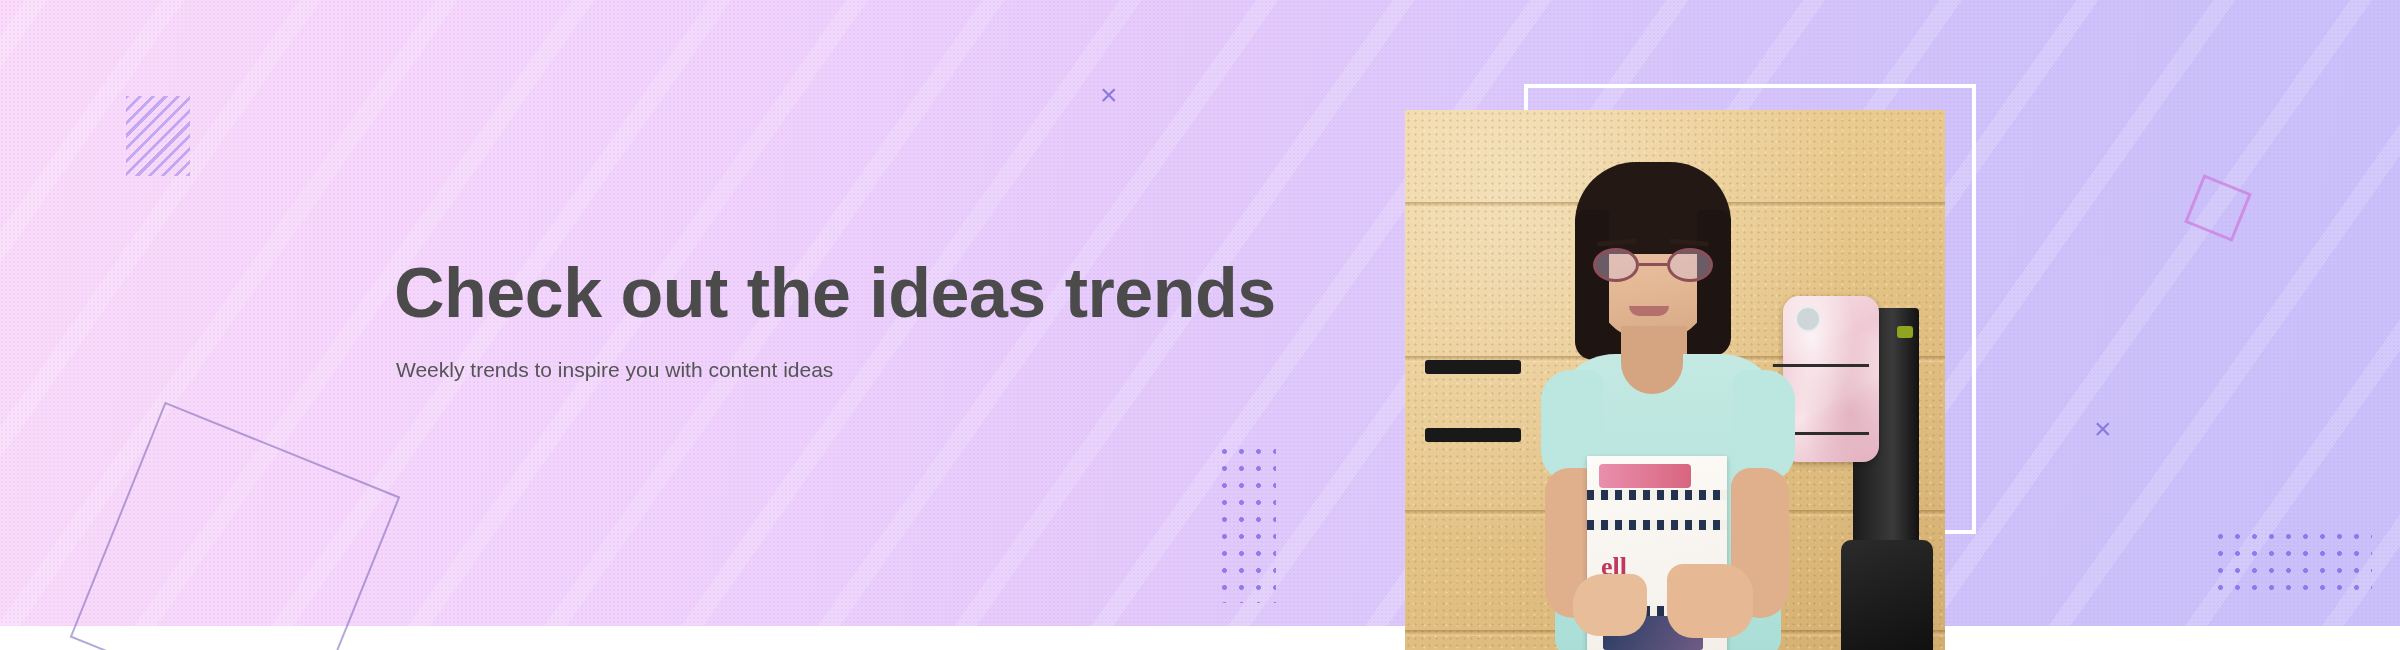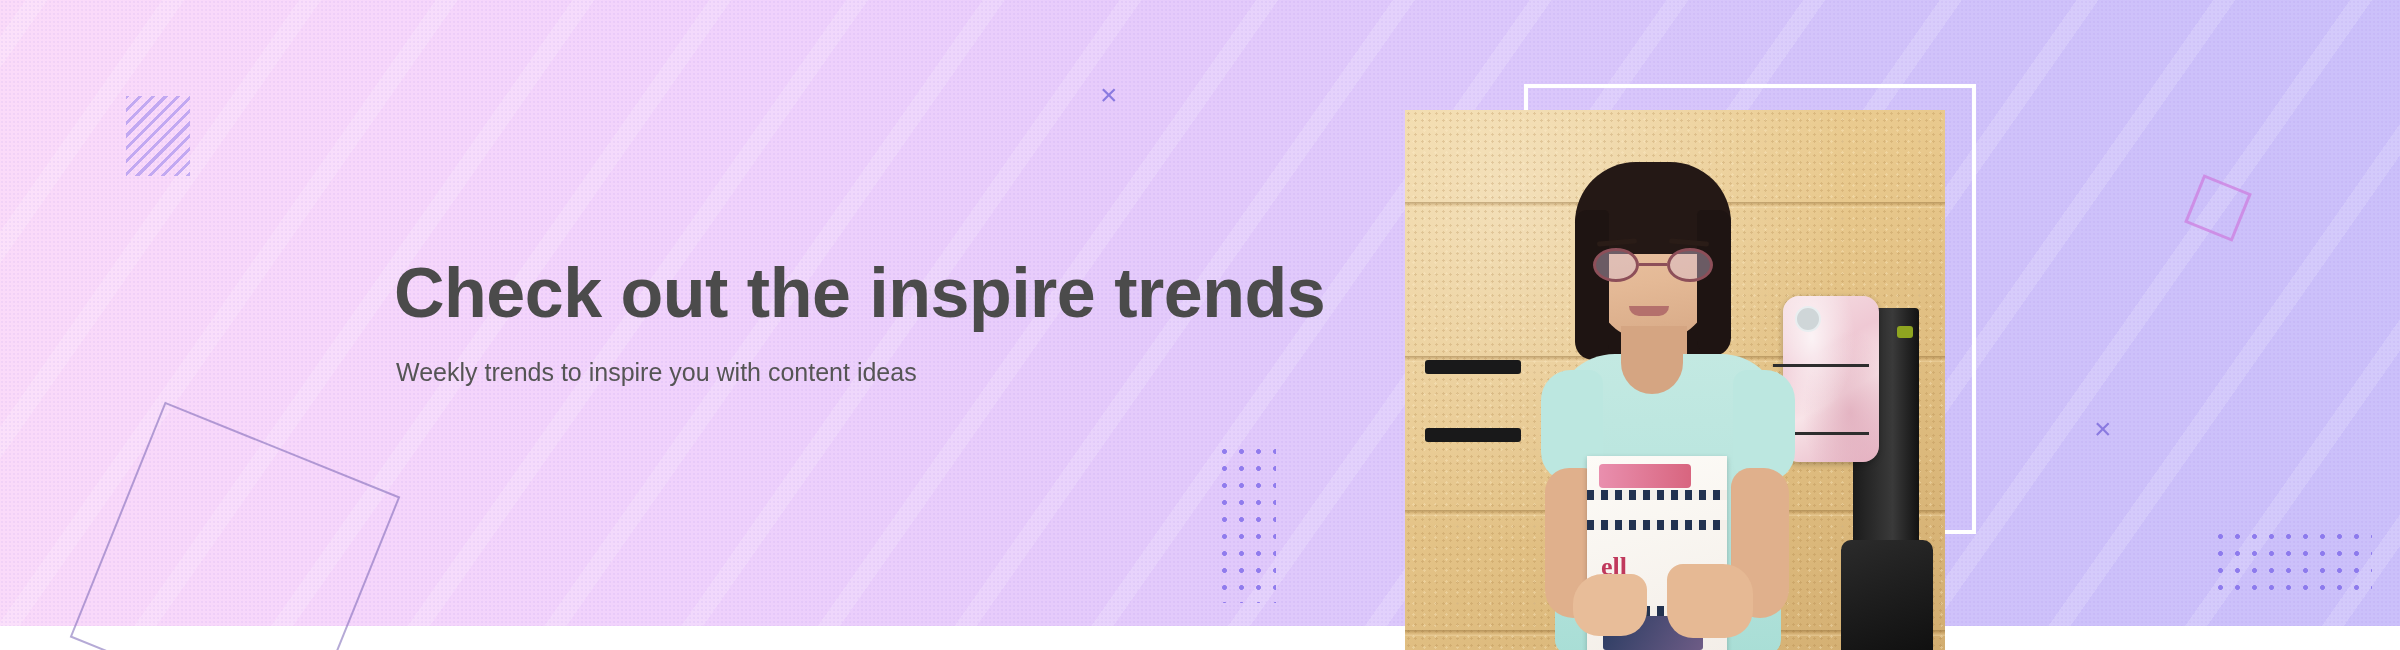--- a/index.html
+++ b/index.html
@@ -350,21 +350,21 @@
     font-size: 70px;
     font-weight: 700;
     color: #4b4b4b;
     letter-spacing: -0.5px;
     line-height: 1.0;
     white-space: nowrap;
   }
   .subhead {
     margin: 30px 0 0 2px;
     font-family: "Liberation Sans", sans-serif;
-    font-size: 25px;
+    font-size: 21px;
     font-weight: 400;
     color: #555555;
     white-space: nowrap;
   }
 </style>
 </head>
 <body>
 
 <div class="banner">
 
@@ -433,17 +433,17 @@
         <div class="mag-script">ell</div>
         <div class="mag-band mag-band-3"></div>
         <div class="mag-blue"></div>
       </div>
       <div class="hand-l"></div>
       <div class="hand-r"></div>
     </div>
   </div>
 
   <div class="text-block">
-    <h1 class="headline">Check out the inspire trends</h1>
+    <h1 class="headline">Check out the ideas trends</h1>
     <p class="subhead">Weekly trends to inspire you with content ideas</p>
   </div>
 
 </div>
 
 </body></html>

